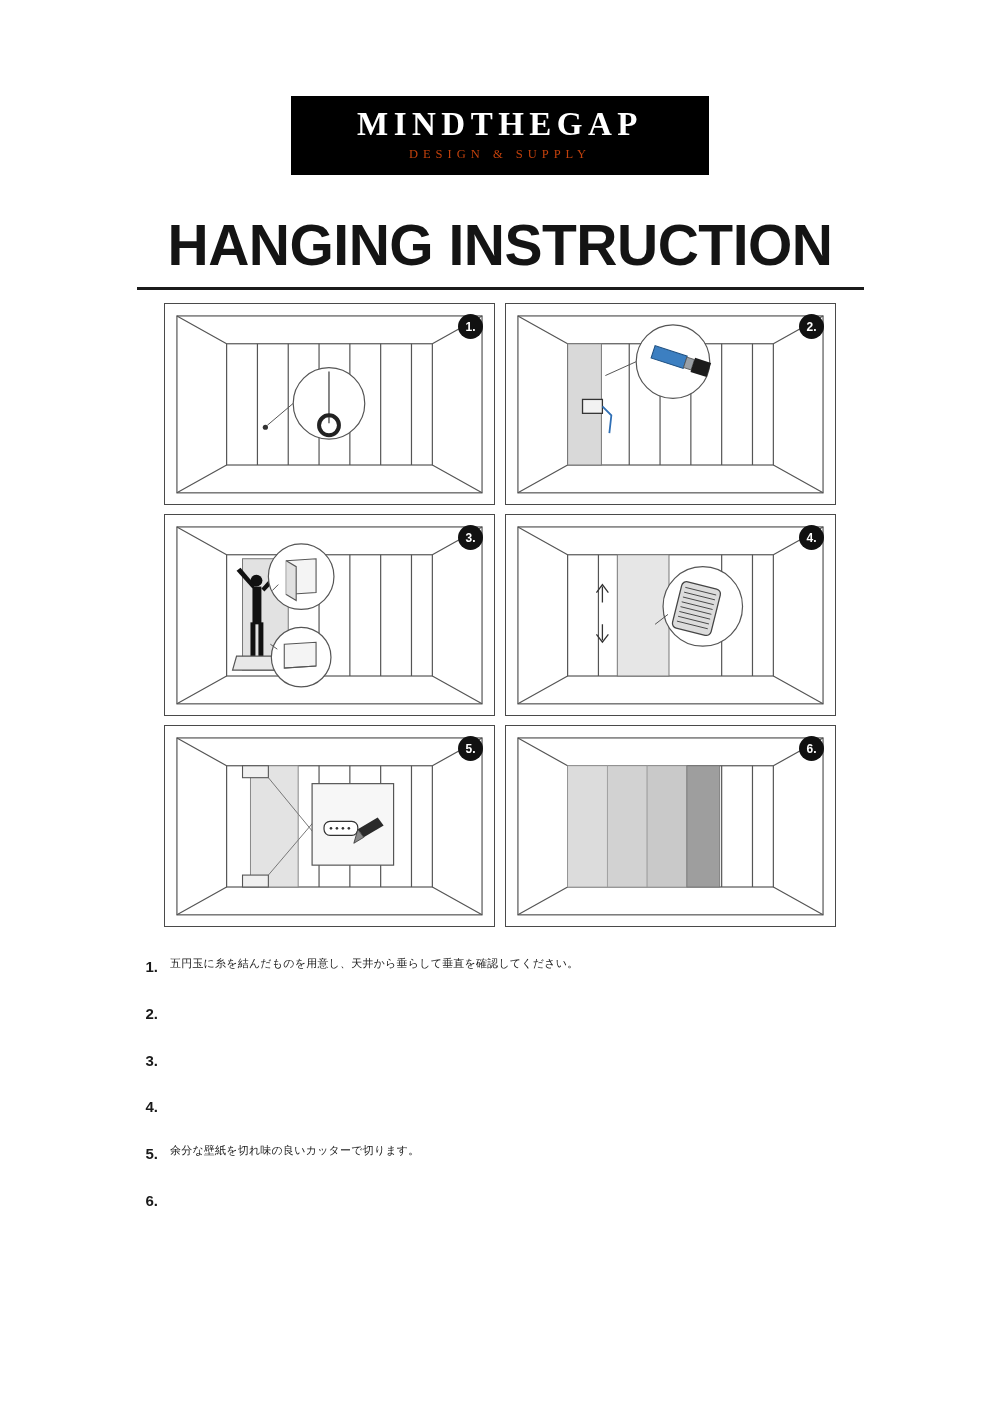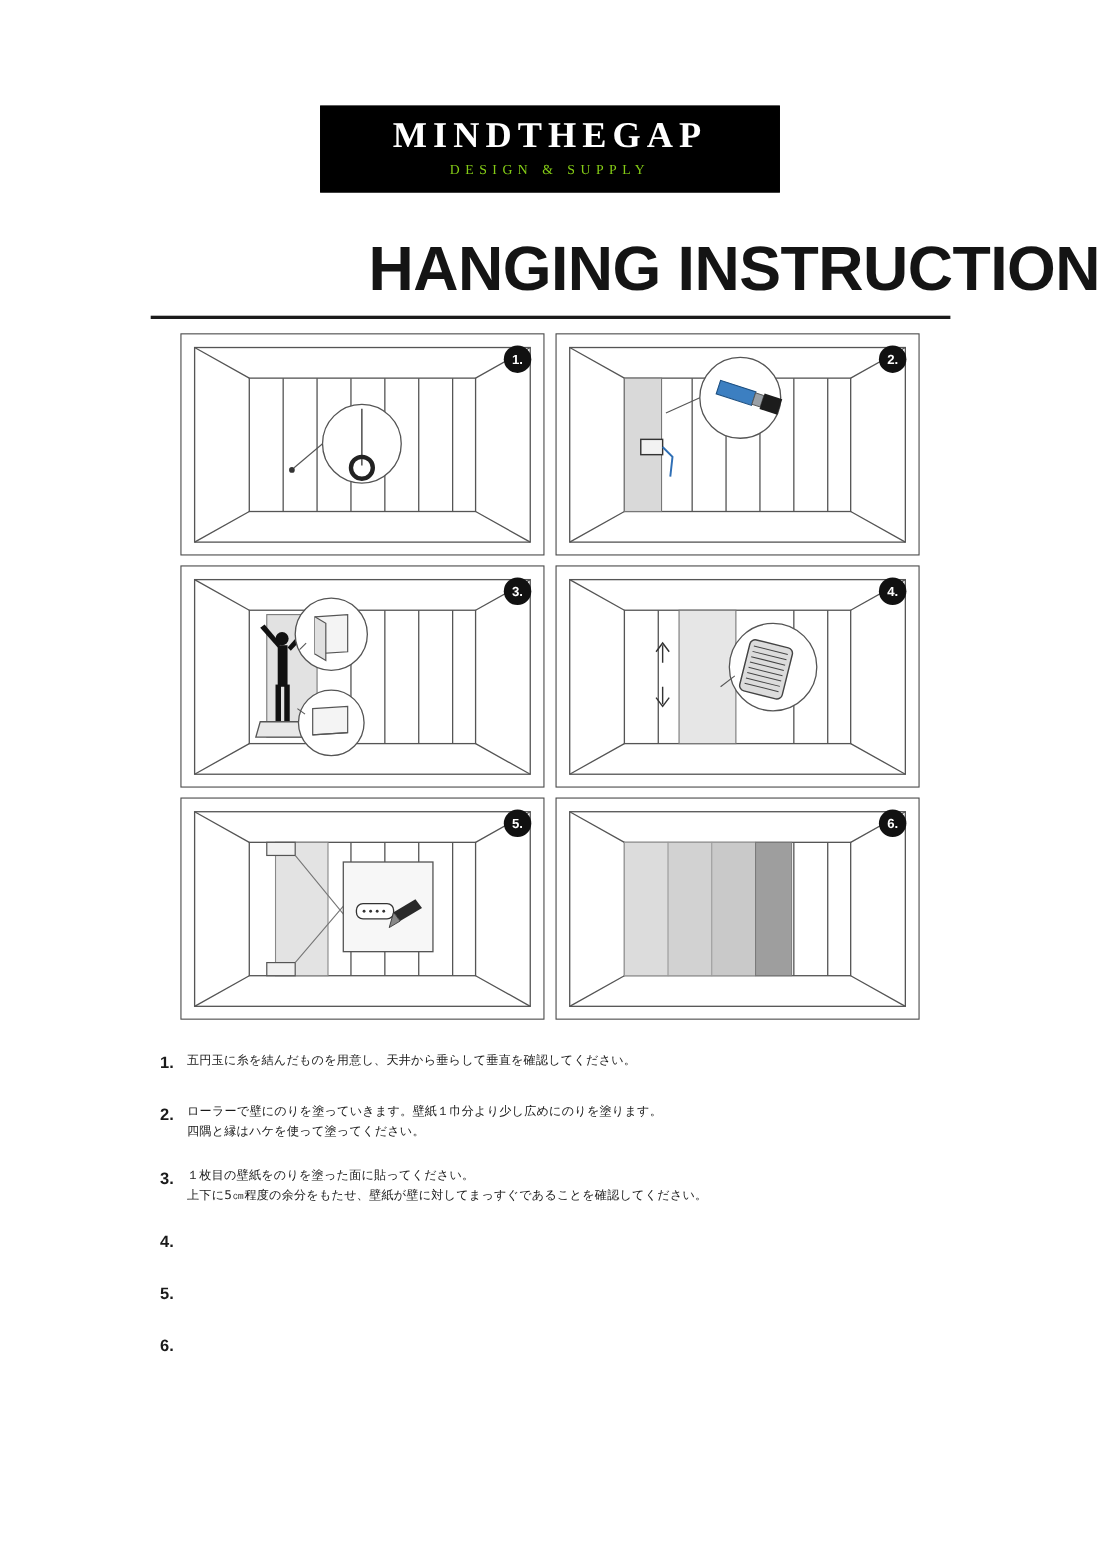--- a/index.html
+++ b/index.html
@@ -36,35 +36,35 @@
   .logo-main {
     color: #fff;
     font-family: "Liberation Serif", serif;
     font-size: 33px;
     font-weight: bold;
     letter-spacing: 5.5px;
     line-height: 1.05;
     white-space: nowrap;
   }
   .logo-sub {
-    color: #84cc16;
+    color: #c2410c;
     font-family: "Liberation Serif", serif;
     font-size: 12.5px;
     letter-spacing: 5px;
     margin-top: 5px;
     white-space: nowrap;
   }
 
   
   .title {
     position: absolute;
     top: 212px;
     left: 0;
     width: 1000px;
-    text-align: right;
+    text-align: center;
     font-size: 57px;
     font-weight: bold;
     letter-spacing: -0.5px;
     color: #141414;
   }
   .title-rule {
     position: absolute;
     top: 287px;
     left: 137px;
     width: 727px;
@@ -292,30 +292,27 @@
   </div>
 </div>
 
 <div class="instructions">
   <div class="ins-row">
     <div class="ins-num">1.</div>
     <div class="ins-text">五円玉に糸を結んだものを用意し、天井から垂らして垂直を確認してください。</div>
   </div>
   <div class="ins-row">
     <div class="ins-num">2.</div>
-    <div class="ins-text">ローラーで壁にのりを塗っていきます。壁紙１巾分より少し広めにのりを塗ります。
-四隅と縁はハケを使って塗ってください。</div>
   </div>
   <div class="ins-row">
     <div class="ins-num">3.</div>
-    <div class="ins-text">１枚目の壁紙をのりを塗った面に貼ってください。
-上下に5㎝程度の余分をもたせ、壁紙が壁に対してまっすぐであることを確認してください。</div>
   </div>
   <div class="ins-row">
     <div class="ins-num">4.</div>
   </div>
   <div class="ins-row">
     <div class="ins-num">5.</div>
+    <div class="ins-text">余分な壁紙を切れ味の良いカッターで切ります。</div>
   </div>
   <div class="ins-row">
     <div class="ins-num">6.</div>
   </div>
 </div>
 
 </body></html>

